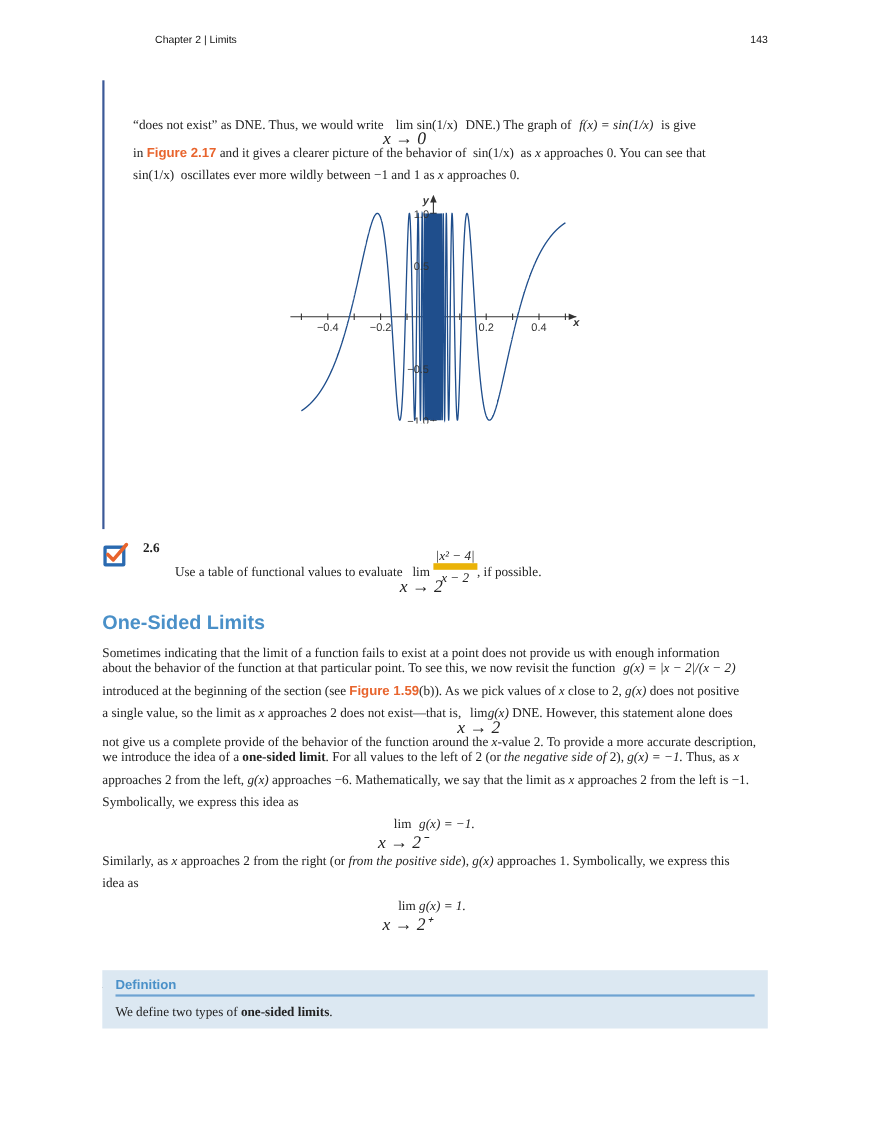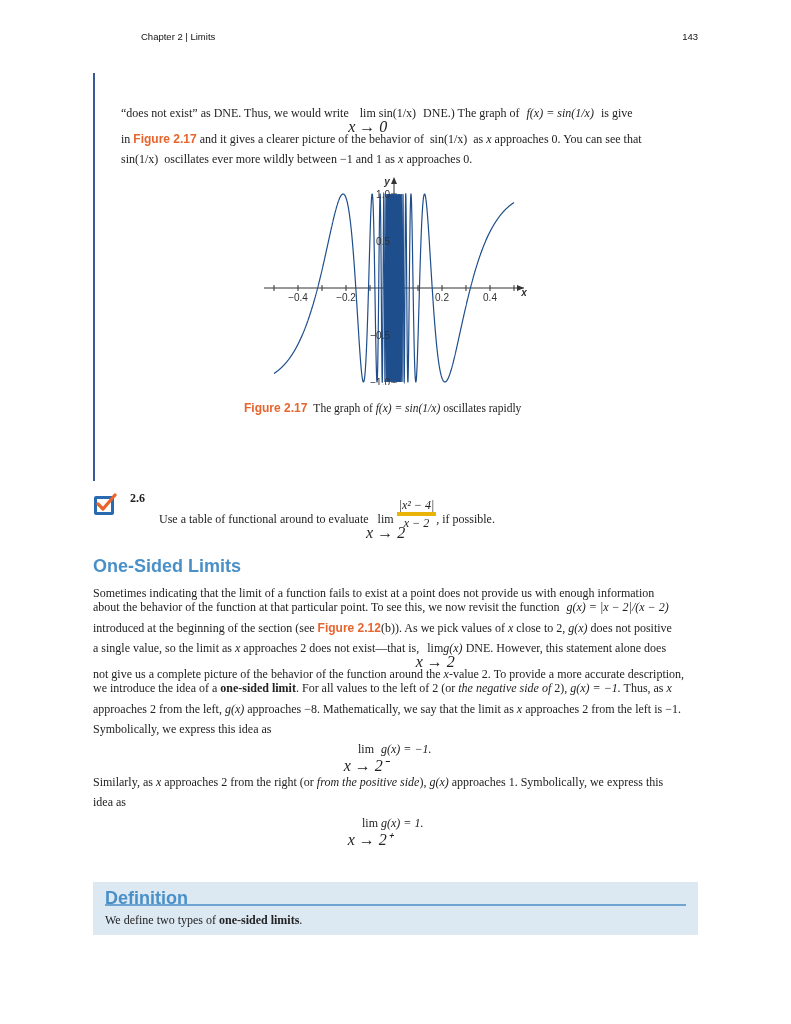--- a/index.html
+++ b/index.html
@@ -16,28 +16,28 @@
   .lim { display: inline-block; position: relative; text-align: center; }
   .lim .sub { position: absolute; left: 50%; transform: translateX(-50%); top: 12px; font-size: 16px; white-space: nowrap; }
   .figure { position: absolute; left: 262px; top: 175px; width: 270px; height: 210px; }
   .figure svg { display: block; }
   .caption { position: absolute; left: 244px; top: 398px; width: 320px; font-size: 11.5px; line-height: 20px; }
   .caption .fig-label { color: #e8642d; font-family: "Liberation Sans", sans-serif; font-weight: bold; font-size: 12px; margin-right: 6px; }
   .checkpoint-icon { position: absolute; left: 93px; top: 492px; width: 24px; height: 24px; }
   .checkpoint-num { position: absolute; left: 130px; top: 491px; font-weight: bold; font-size: 12px; }
   .checkpoint-text { position: absolute; left: 159px; top: 504px; font-size: 12px; white-space: nowrap; }
   .frac { display: inline-block; vertical-align: middle; text-align: center; position: relative; top: -6px; }
-  .frac .num { display: block; border-bottom: 4px solid #eab308; padding: 0 2px; line-height: 14px; }
+  .frac .num { display: block; border-bottom: 6px solid #eab308; padding: 0 2px; line-height: 14px; }
   .frac .den { display: block; line-height: 14px; }
   .section-title { position: absolute; left: 93px; top: 556px; font-family: "Liberation Sans", sans-serif;
                    font-weight: bold; font-size: 18px; color: #4a90c8; }
   .display-eq { position: absolute; font-size: 12px; white-space: nowrap; }
   .def-box { position: absolute; left: 93px; top: 882px; width: 605px; height: 53px; background: #dce8f2; }
   .def-title { position: absolute; left: 12px; top: 6px; font-family: "Liberation Sans", sans-serif; font-weight: bold;
-               font-size: 18px; color: #4a90c8; }
+               font-size: 12px; color: #4a90c8; }
   .def-rule { position: absolute; left: 12px; right: 12px; top: 22px; height: 2px; background: #6ea3d2; }
   .def-text { position: absolute; left: 12px; top: 31px; font-size: 12px; }
   b { font-weight: bold; }
   i { font-style: italic; }
 </style>
 </head>
 <body>
 
 <div class="running-head">
   <span class="left">Chapter 2 | Limits</span>
@@ -102,74 +102,73 @@
         <text x="128" y="70" font-size="10" font-family="Liberation Sans, sans-serif" fill="#333" text-anchor="end" font-weight="normal">0.5</text>
         <text x="128" y="164" font-size="10" font-family="Liberation Sans, sans-serif" fill="#333" text-anchor="end" font-weight="normal">−0.5</text>
         <text x="128" y="211" font-size="10" font-family="Liberation Sans, sans-serif" fill="#333" text-anchor="end" font-weight="normal">−1.0</text>
         <text x="262" y="121" font-size="10" font-family="Liberation Sans, sans-serif" fill="#333" text-anchor="middle" font-style="italic" font-weight="bold">x</text>
         <text x="125" y="10" font-size="10" font-family="Liberation Sans, sans-serif" fill="#333" text-anchor="middle" font-style="italic" font-weight="bold">y</text>
       </g>
   </svg>
 </div>
 
 <div class="caption">
-  <div><span class="fig-label">Figure 2.17</span><span>The graph of</span> <span class="mi">f(x) = sin(1/x)</span> <span>oscillates rapidly</span></div>
 </div>
 
 <svg class="checkpoint-icon" viewBox="0 0 24 24">
   <rect x="1" y="4" width="20" height="19" rx="2" fill="#2a6ab0"></rect>
   <rect x="4" y="7" width="14" height="13" fill="#ffffff"></rect>
   <path d="M5 12 L10 17 L22 3" stroke="#e8642d" stroke-width="3.2" fill="none" stroke-linecap="round" stroke-linejoin="round"></path>
 </svg>
 <div class="checkpoint-num">2.6</div>
 <div class="checkpoint-text">
-  <span>Use a table of functional around to evaluate</span>
+  <span>Use a table of functional values to evaluate</span>
   <span class="lim" style="margin-left:6px;"><span>lim</span><span class="sub mi">x → 2</span></span>
   <span class="frac mi"><span class="num">|x² − 4|</span><span class="den">x − 2</span></span><span>,  if possible.</span>
 </div>
 
 <div class="section-title">One-Sided Limits</div>
 
 <div class="line" style="left:93px; top:586px;"><span>Sometimes indicating that the limit of a function fails to exist at a point does not provide us with enough information</span></div>
 <div class="line" style="left:93px; top:600px;">
   <span>about the behavior of the function at that particular point. To see this, we now revisit the function</span>
   <span class="mi" style="margin-left:4px;">g(x) = |x − 2|/(x − 2)</span>
 </div>
 <div class="line" style="left:93px; top:621px;">
   <span>introduced at the beginning of the section (see</span>
-  <span class="link">Figure 2.12</span><span>(b)). As we pick values of</span>
+  <span class="link">Figure 1.59</span><span>(b)). As we pick values of</span>
   <span class="mi">x</span>
   <span>close to 2,</span>
   <span class="mi">g(x)</span>
   <span>does not positive</span>
 </div>
 <div class="line" style="left:93px; top:641px;">
   <span>a single value, so the limit as</span>
   <span class="mi">x</span>
   <span>approaches 2 does not exist—that is,</span>
   <span class="lim" style="margin-left:5px;"><span>lim</span><span class="sub mi">x → 2</span></span><span class="mi">g(x)</span>
   <span>DNE. However, this statement alone does</span>
 </div>
 <div class="line" style="left:93px; top:667px;">
-  <span>not give us a complete picture of the behavior of the function around the</span>
+  <span>not give us a complete provide of the behavior of the function around the</span>
   <span class="mi">x</span><span>-value 2. To provide a more accurate description,</span>
 </div>
 <div class="line" style="left:93px; top:681px;">
   <span>we introduce the idea of a</span>
   <b>one-sided limit</b><span>. For all values to the left of 2 (or</span>
   <i>the negative side of</i>
   <span>2),</span>
   <span class="mi">g(x) = −1.</span>
   <span>Thus, as</span>
   <span class="mi">x</span>
 </div>
 <div class="line" style="left:93px; top:702px;">
   <span>approaches 2 from the left,</span>
   <span class="mi">g(x)</span>
-  <span>approaches −8. Mathematically, we say that the limit as</span>
+  <span>approaches −6. Mathematically, we say that the limit as</span>
   <span class="mi">x</span>
   <span>approaches 2 from the left is −1.</span>
 </div>
 <div class="line" style="left:93px; top:722px;"><span>Symbolically, we express this idea as</span></div>
 
 <div class="display-eq" style="left:358px; top:742px;">
   <span class="lim"><span>lim</span><span class="sub mi">x → 2⁻</span></span>
   <span class="mi" style="margin-left:4px;">g(x) = −1.</span>
 </div>
 

